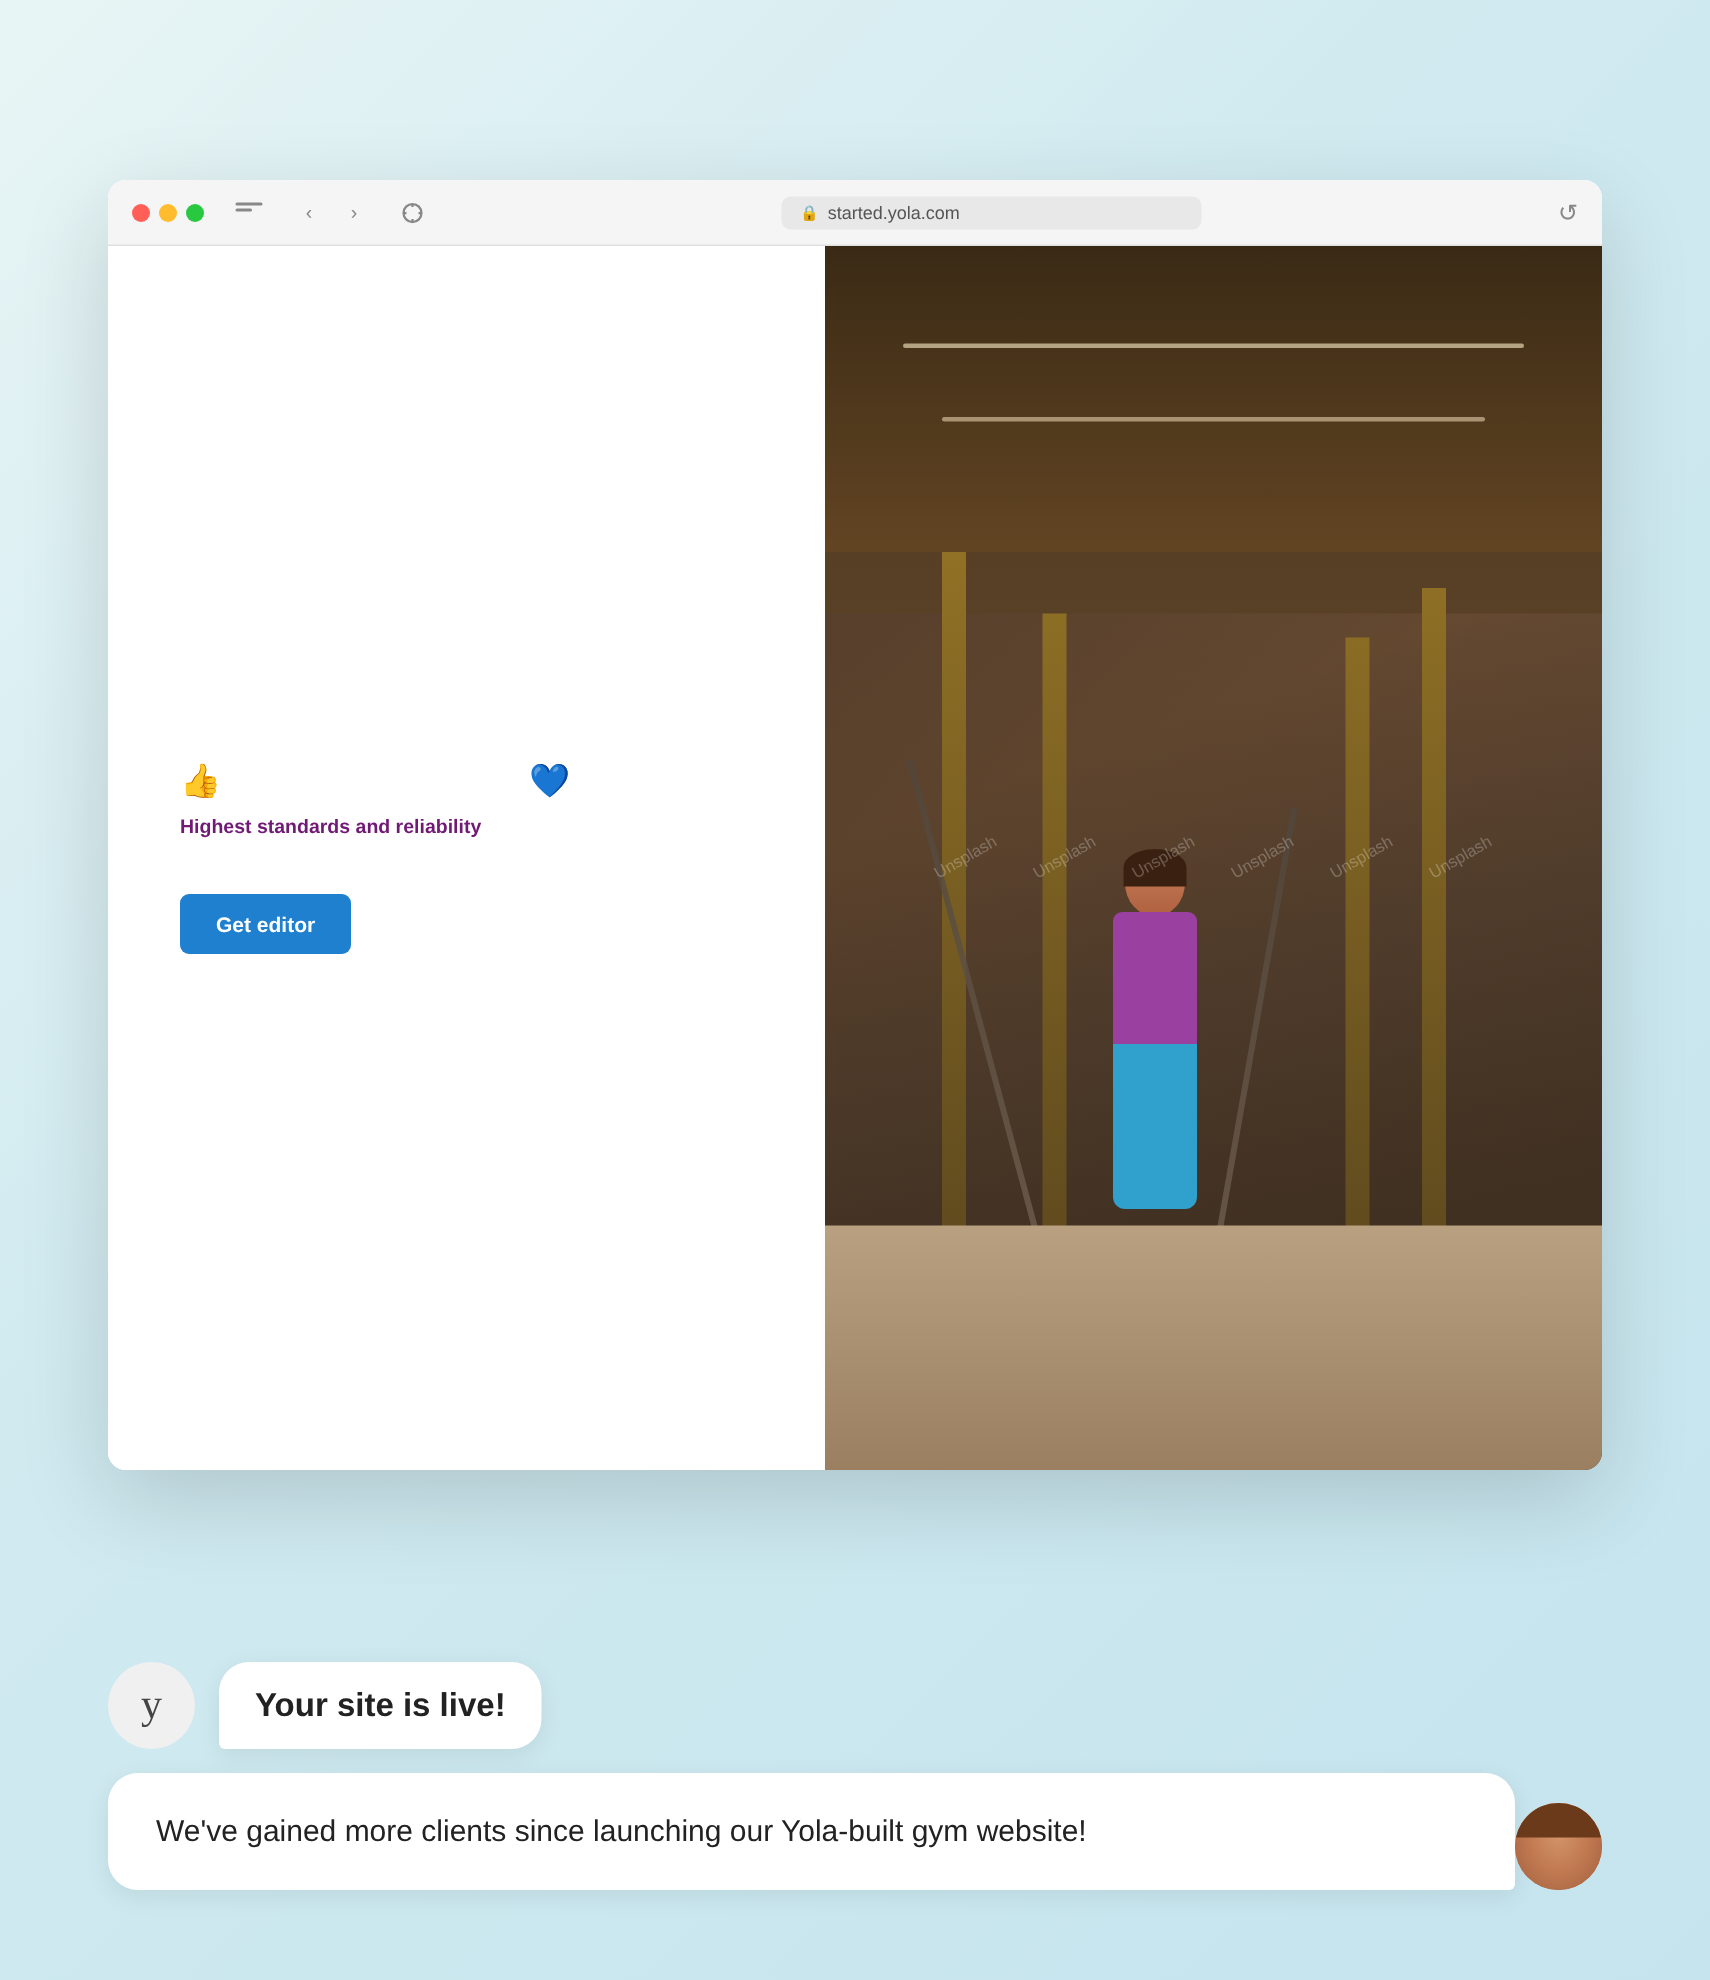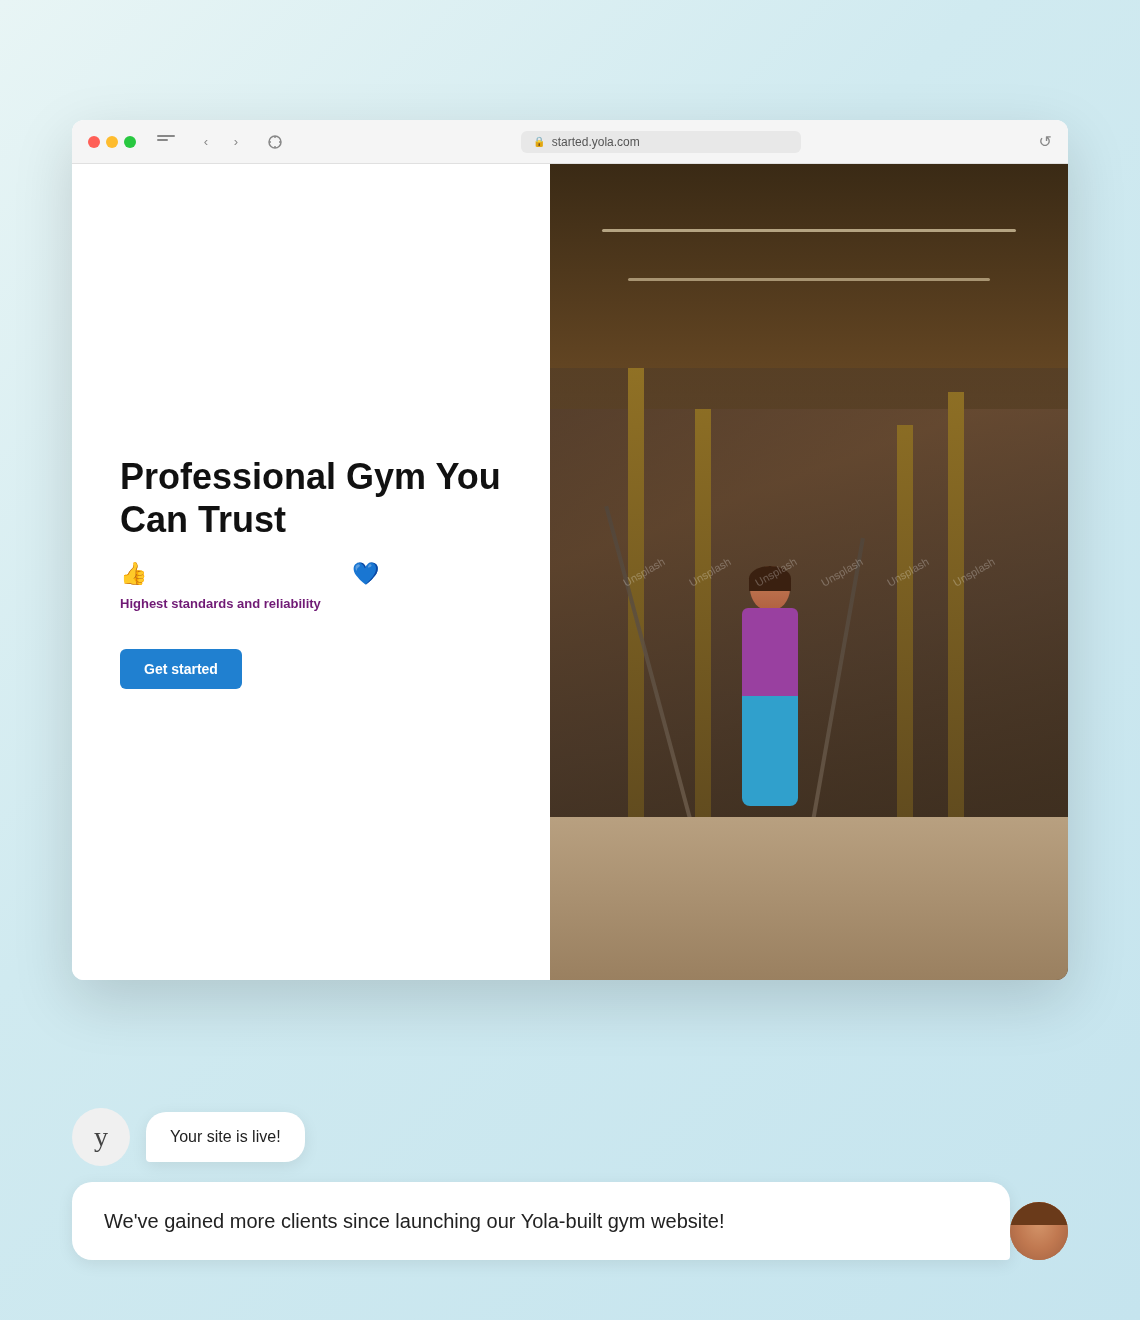--- a/index.html
+++ b/index.html
@@ -283,22 +283,22 @@
       font-weight: 300;
       color: #444;
       font-family: Georgia, serif;
       flex-shrink: 0;
     }
 
     .chat-bubble-left {
       background: #fff;
       border-radius: 20px 20px 20px 4px;
       padding: 16px 24px;
-      font-size: 16px;
-      font-weight: 400;
+      font-size: 22px;
+      font-weight: 700;
       color: #222;
       box-shadow: 0 4px 16px rgba(0,0,0,0.08);
     }
 
     .chat-bubble-row-right {
       display: flex;
       align-items: flex-end;
       gap: 0;
       padding-right: 0;
     }
@@ -381,33 +381,32 @@
         <span class="address-text">started.yola.com</span>
       </div>
     </div>
 
     <div class="reload-btn">↺</div>
   </div>
 
   <div class="website-content">
 
     <div class="website-left">
-      <h1 class="hero-title">Professional Gym You Can Trust</h1>
 
       <div class="features-row">
         <div class="feature-item">
           <span class="feature-icon">👍</span>
           <span class="feature-label">Highest standards and reliability</span>
         </div>
         <div class="feature-item">
           <span class="feature-icon">💙</span>
         </div>
       </div>
 
-      <button class="cta-button">Get started</button>
+      <button class="cta-button">Get editor</button>
     </div>
 
     <div class="website-right">
       <div class="gym-image-placeholder">
 
         <div class="gym-ceiling"></div>
 
         <div style="position:absolute;top:8%;left:10%;right:10%;height:3px;background:rgba(255,240,200,0.6);border-radius:2px;"></div>
         <div style="position:absolute;top:14%;left:15%;right:15%;height:3px;background:rgba(255,240,200,0.5);border-radius:2px;"></div>
 

